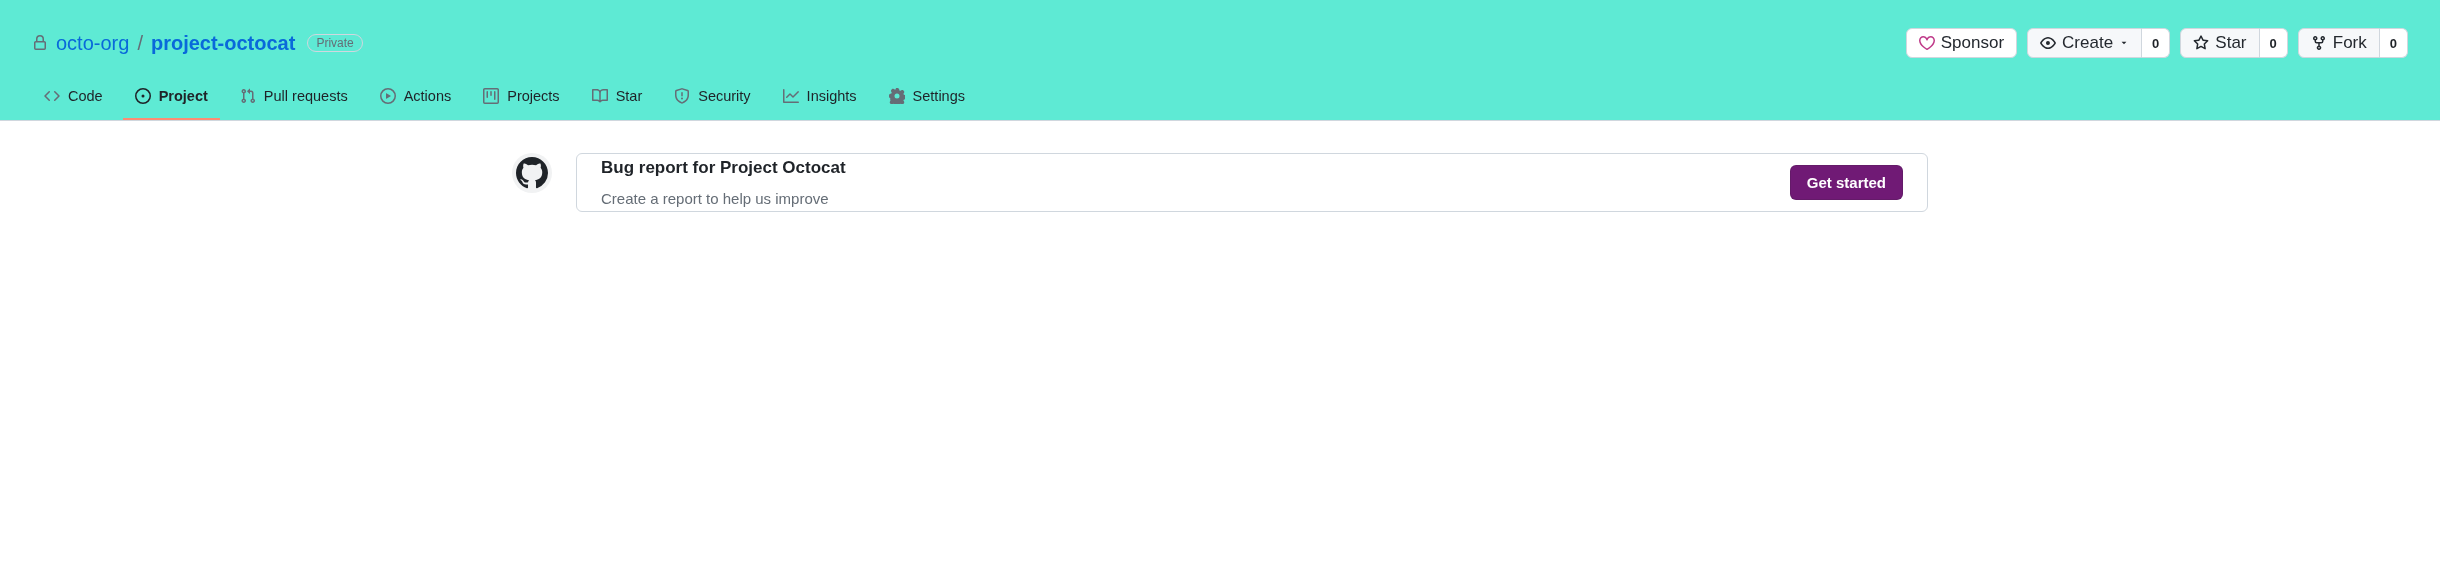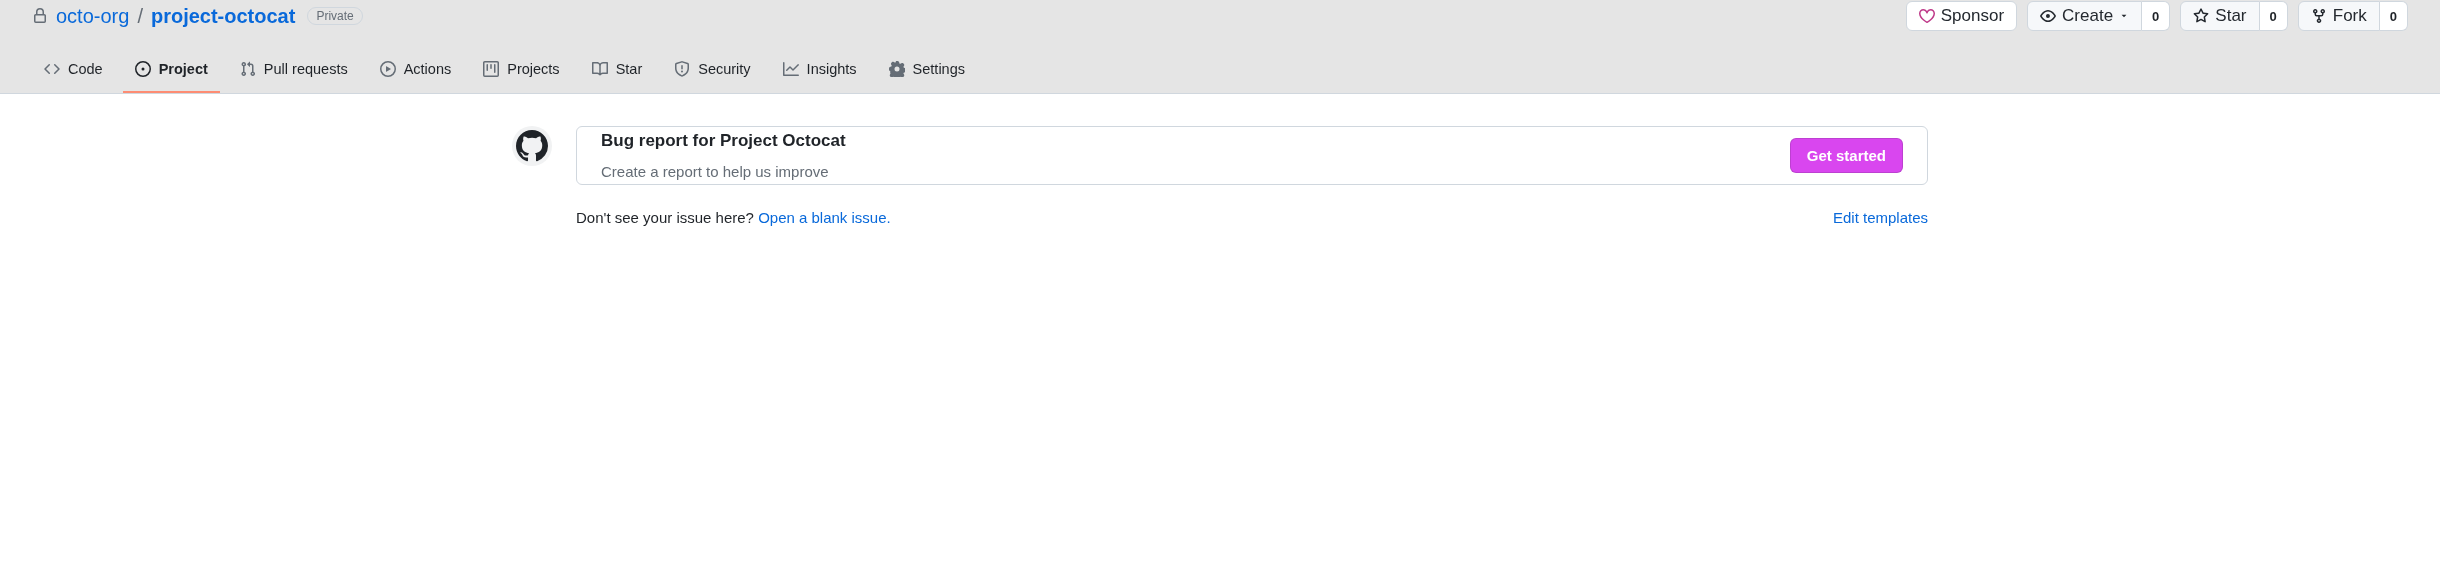--- a/index.html
+++ b/index.html
@@ -4,23 +4,23 @@
 <style>
   * { box-sizing: border-box; }
   body {
     margin: 0;
     font-family: -apple-system, BlinkMacSystemFont, "Segoe UI", Helvetica, Arial, sans-serif;
     font-size: 14px;
     color: #1f2328;
     background: #fff;
   }
   .repo-header {
-    background: #e5e5e5;
+    background: #5eead4;
     border-bottom: 1px solid #d0d7de;
-    padding: 1px 32px 0 32px;
+    padding: 28px 32px 0 32px;
   }
   .title-row {
     display: flex;
     align-items: center;
     justify-content: space-between;
     margin-bottom: 20px;
   }
   .title-left {
     display: flex;
     align-items: center;
@@ -118,21 +118,21 @@
     border: 1px solid #d0d7de;
     border-radius: 6px;
     padding: 4px 24px;
     display: flex;
     align-items: center;
     justify-content: space-between;
   }
   .template-title { font-size: 17px; font-weight: 600; }
   .template-desc { font-size: 15px; color: #656d76; margin-top: 12px; }
   .btn-primary {
-    background: #d946ef;
+    background: #701a75;
     color: #fff;
     border: 1px solid rgba(31,35,40,.15);
     border-radius: 6px;
     padding: 8px 16px;
     font-size: 15px;
     font-weight: 600;
     cursor: pointer;
   }
   .footer-row {
     display: flex;
@@ -270,19 +270,13 @@
     </div>
     <div class="template-card">
       <div>
         <div class="template-title">Bug report for Project Octocat</div>
         <div class="template-desc">Create a report to help us improve</div>
       </div>
       <button class="btn-primary">Get started</button>
     </div>
   </div>
 
-  <div class="footer-row">
-    <div>
-      <span>Don't see your issue here? </span><a>Open a blank issue.</a>
-    </div>
-    <a>Edit templates</a>
-  </div>
 </div>
 
 </body></html>

